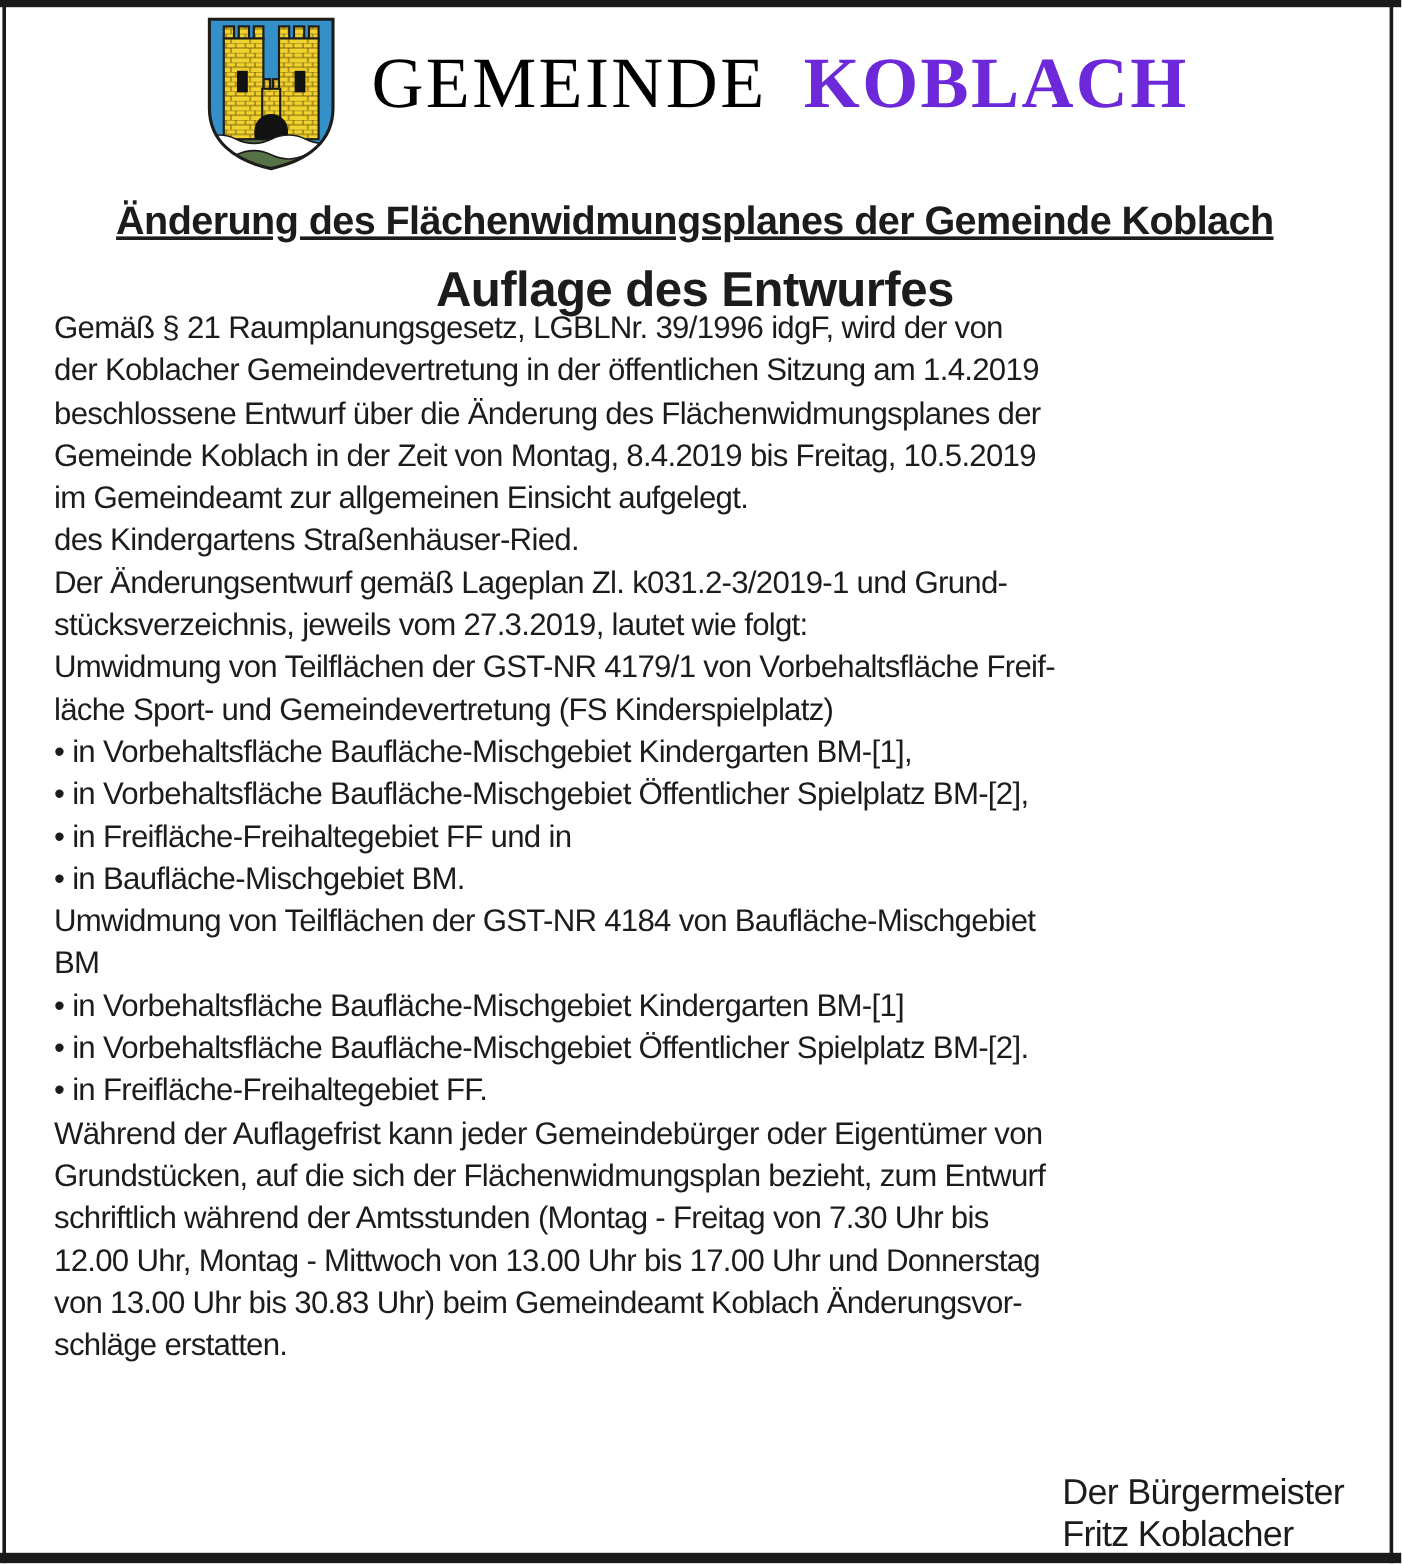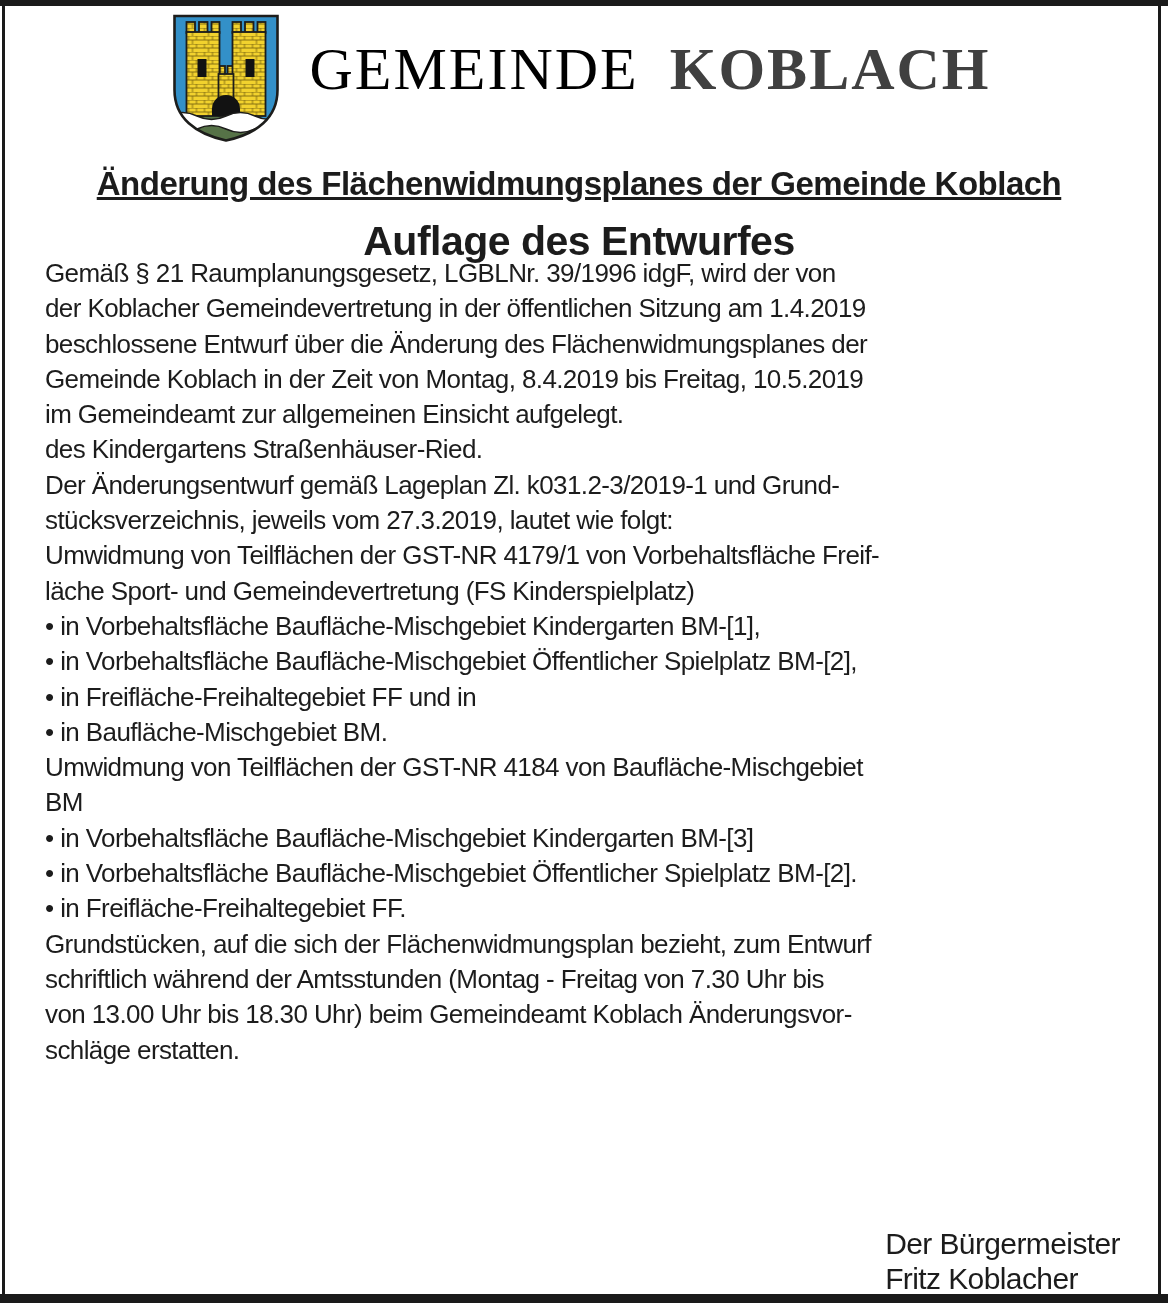--- a/index.html
+++ b/index.html
@@ -106,21 +106,21 @@
 
         <path d="M 43.5 104 L 43.5 97 A 14 14 0 0 1 71.5 97 L 71.5 104 Z" fill="#121212"></path>
 
         <path d="M 0 104 Q 14 97 28.5 104 T 57.5 104 T 86.5 104 T 115 104
                  L 115 117 Q 101 110 86.5 117 T 57.5 117 T 28.5 117 T 0 117 Z" stroke="#1d1d1b" stroke-width="1.4" fill="#ffffff"></path>
       </g>
       <path d="M 6 4 L 109 4 L 109 78 C 109 106 88 122 57.5 128.5 C 27 122 6 106 6 78 Z" fill="none" stroke="#1d1d1b" stroke-width="2.6"></path>
     </svg>
     <div class="brand">
       <span class="w1" style="color:#000000">GEMEINDE</span>
-      <span class="w2" style="color:#404040">KOBLACH</span>
+      <span class="w2" style="color:#6d28d9">KOBLACH</span>
     </div>
   </div>
 
   <div class="title">Änderung des Flächenwidmungsplanes der Gemeinde Koblach</div>
   <div class="subtitle">Auflage des Entwurfes</div>
 
   <div class="body-text">
       <div class="line">Gemäß § 21 Raumplanungsgesetz, LGBLNr. 39/1996 idgF, wird der von</div>
       <div class="line">der Koblacher Gemeindevertretung in der öffentlichen Sitzung am 1.4.2019</div>
       <div class="line">beschlossene Entwurf über die Änderung des Flächenwidmungsplanes der</div>
@@ -130,26 +130,28 @@
       <div class="line">Der Änderungsentwurf gemäß Lageplan Zl. k031.2-3/2019-1 und Grund-</div>
       <div class="line">stücksverzeichnis, jeweils vom 27.3.2019, lautet wie folgt:</div>
       <div class="line">Umwidmung von Teilflächen der GST-NR 4179/1 von Vorbehaltsfläche Freif-</div>
       <div class="line">läche Sport- und Gemeindevertretung (FS Kinderspielplatz)</div>
       <div class="line">• in Vorbehaltsfläche Baufläche-Mischgebiet Kindergarten BM-[1],</div>
       <div class="line">• in Vorbehaltsfläche Baufläche-Mischgebiet Öffentlicher Spielplatz BM-[2],</div>
       <div class="line">• in Freifläche-Freihaltegebiet FF und in</div>
       <div class="line">• in Baufläche-Mischgebiet BM.</div>
       <div class="line">Umwidmung von Teilflächen der GST-NR 4184 von Baufläche-Mischgebiet</div>
       <div class="line">BM</div>
-      <div class="line">• in Vorbehaltsfläche Baufläche-Mischgebiet Kindergarten BM-[3]</div>
+      <div class="line">• in Vorbehaltsfläche Baufläche-Mischgebiet Kindergarten BM-[1]</div>
       <div class="line">• in Vorbehaltsfläche Baufläche-Mischgebiet Öffentlicher Spielplatz BM-[2].</div>
       <div class="line">• in Freifläche-Freihaltegebiet FF.</div>
+      <div class="line">Während der Auflagefrist kann jeder Gemeindebürger oder Eigentümer von</div>
       <div class="line">Grundstücken, auf die sich der Flächenwidmungsplan bezieht, zum Entwurf</div>
       <div class="line">schriftlich während der Amtsstunden (Montag - Freitag von 7.30 Uhr bis</div>
-      <div class="line">von 13.00 Uhr bis 18.30 Uhr) beim Gemeindeamt Koblach Änderungsvor-</div>
+      <div class="line">12.00 Uhr, Montag - Mittwoch von 13.00 Uhr bis 17.00 Uhr und Donnerstag</div>
+      <div class="line">von 13.00 Uhr bis 30.83 Uhr) beim Gemeindeamt Koblach Änderungsvor-</div>
       <div class="line">schläge erstatten.</div>
     </div>
 
   <div class="signature">
     <div>Der Bürgermeister</div>
     <div>Fritz Koblacher</div>
   </div>
 
 </div>
 

